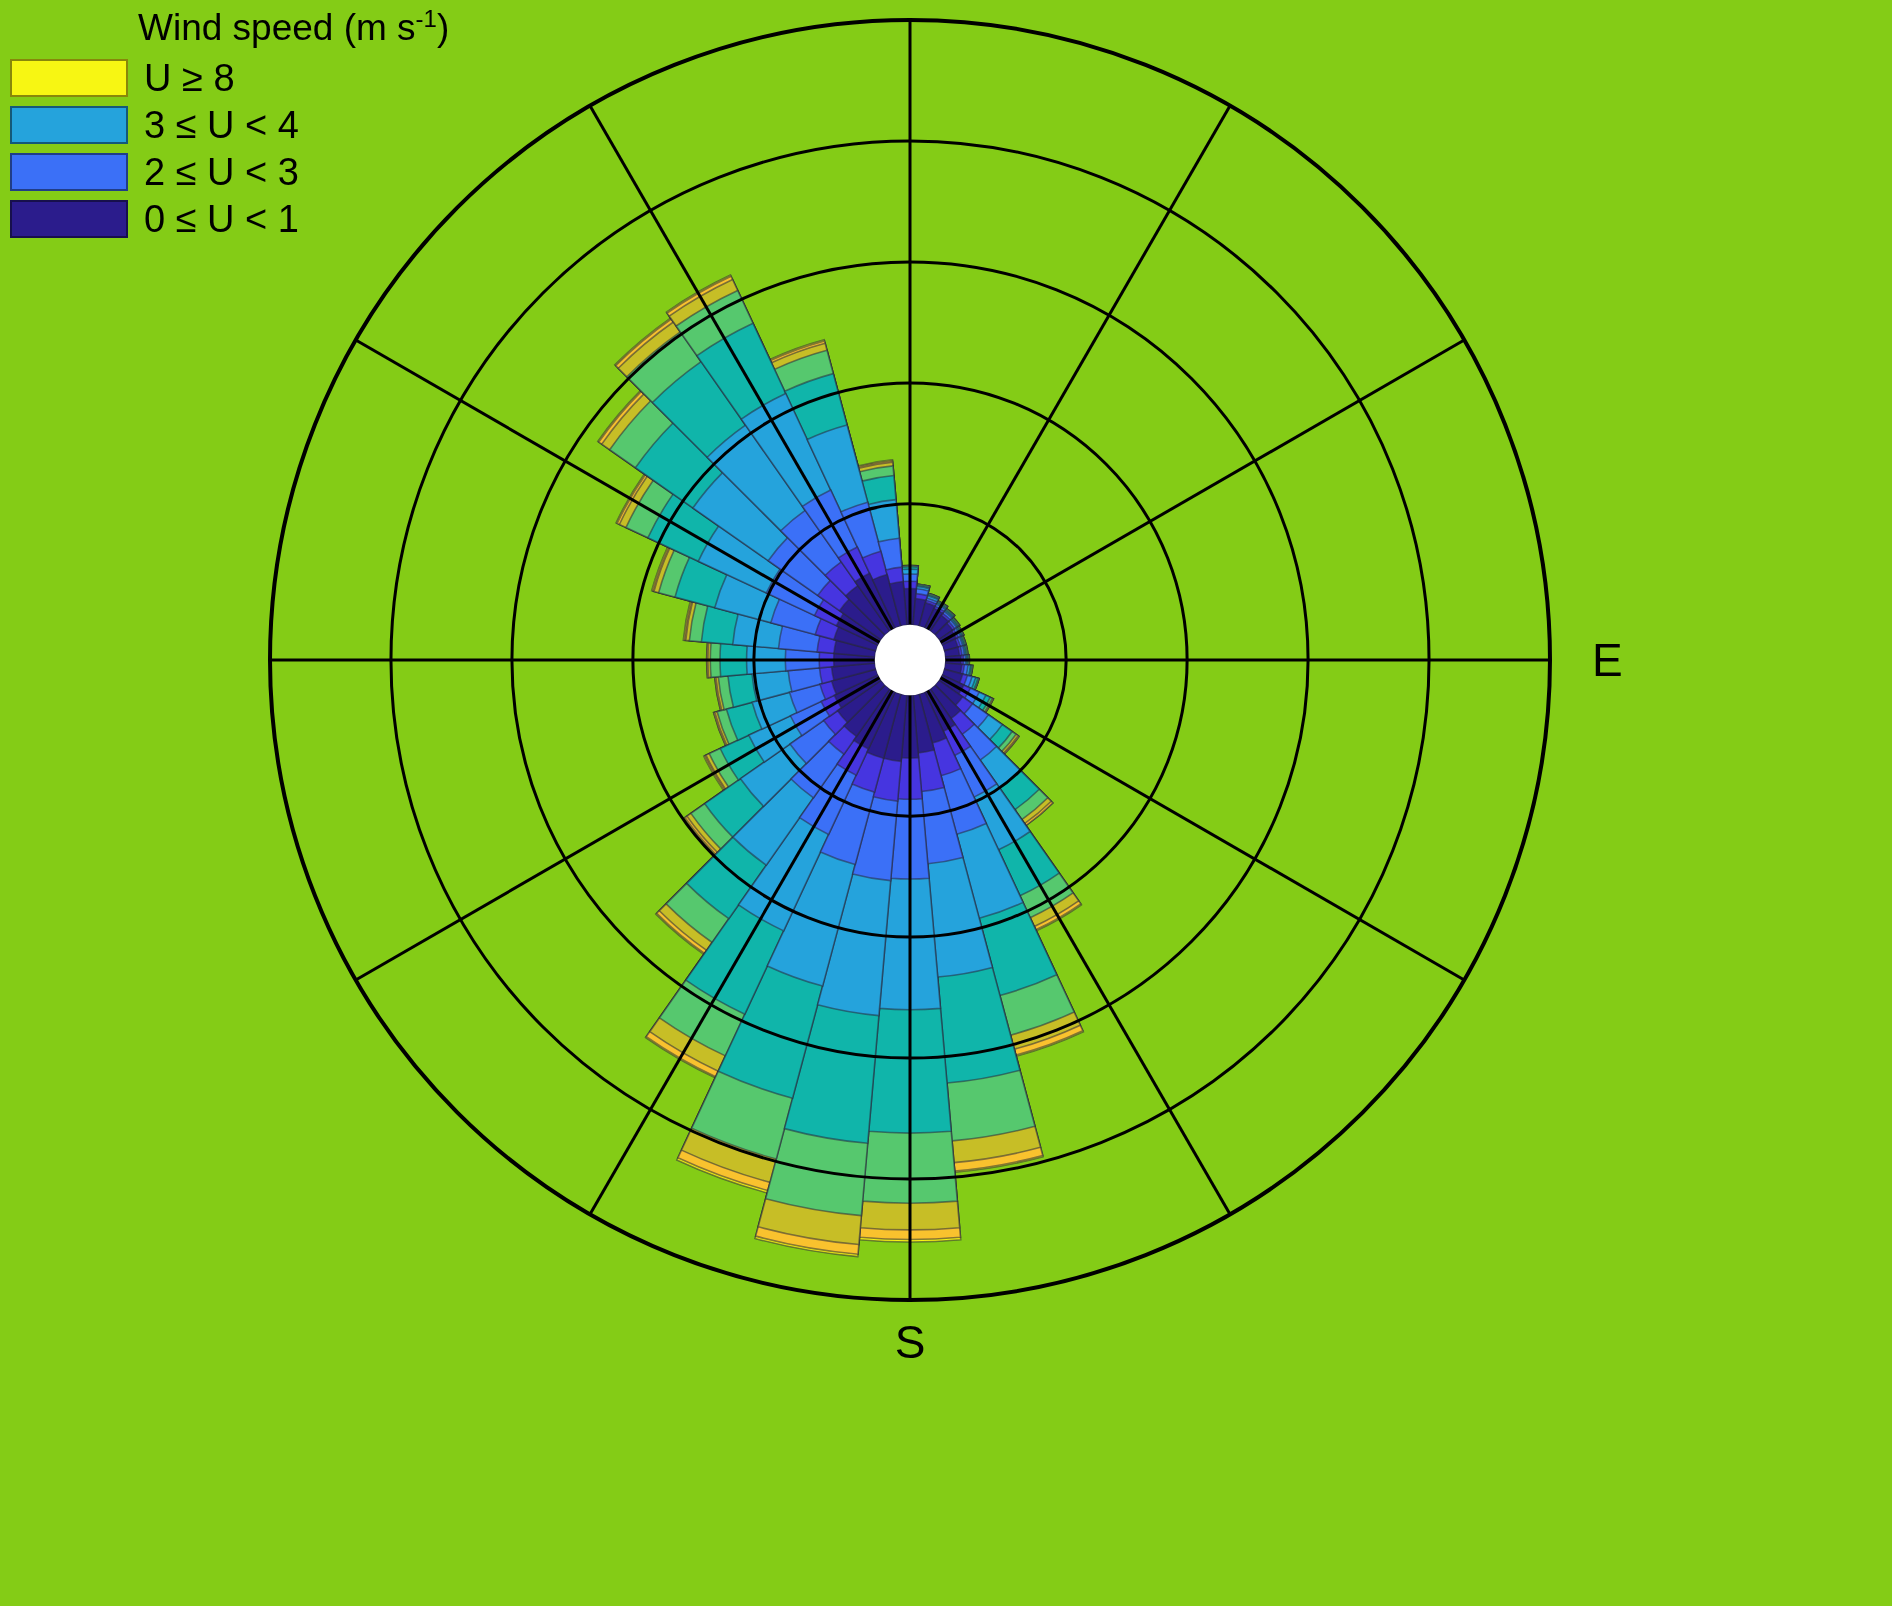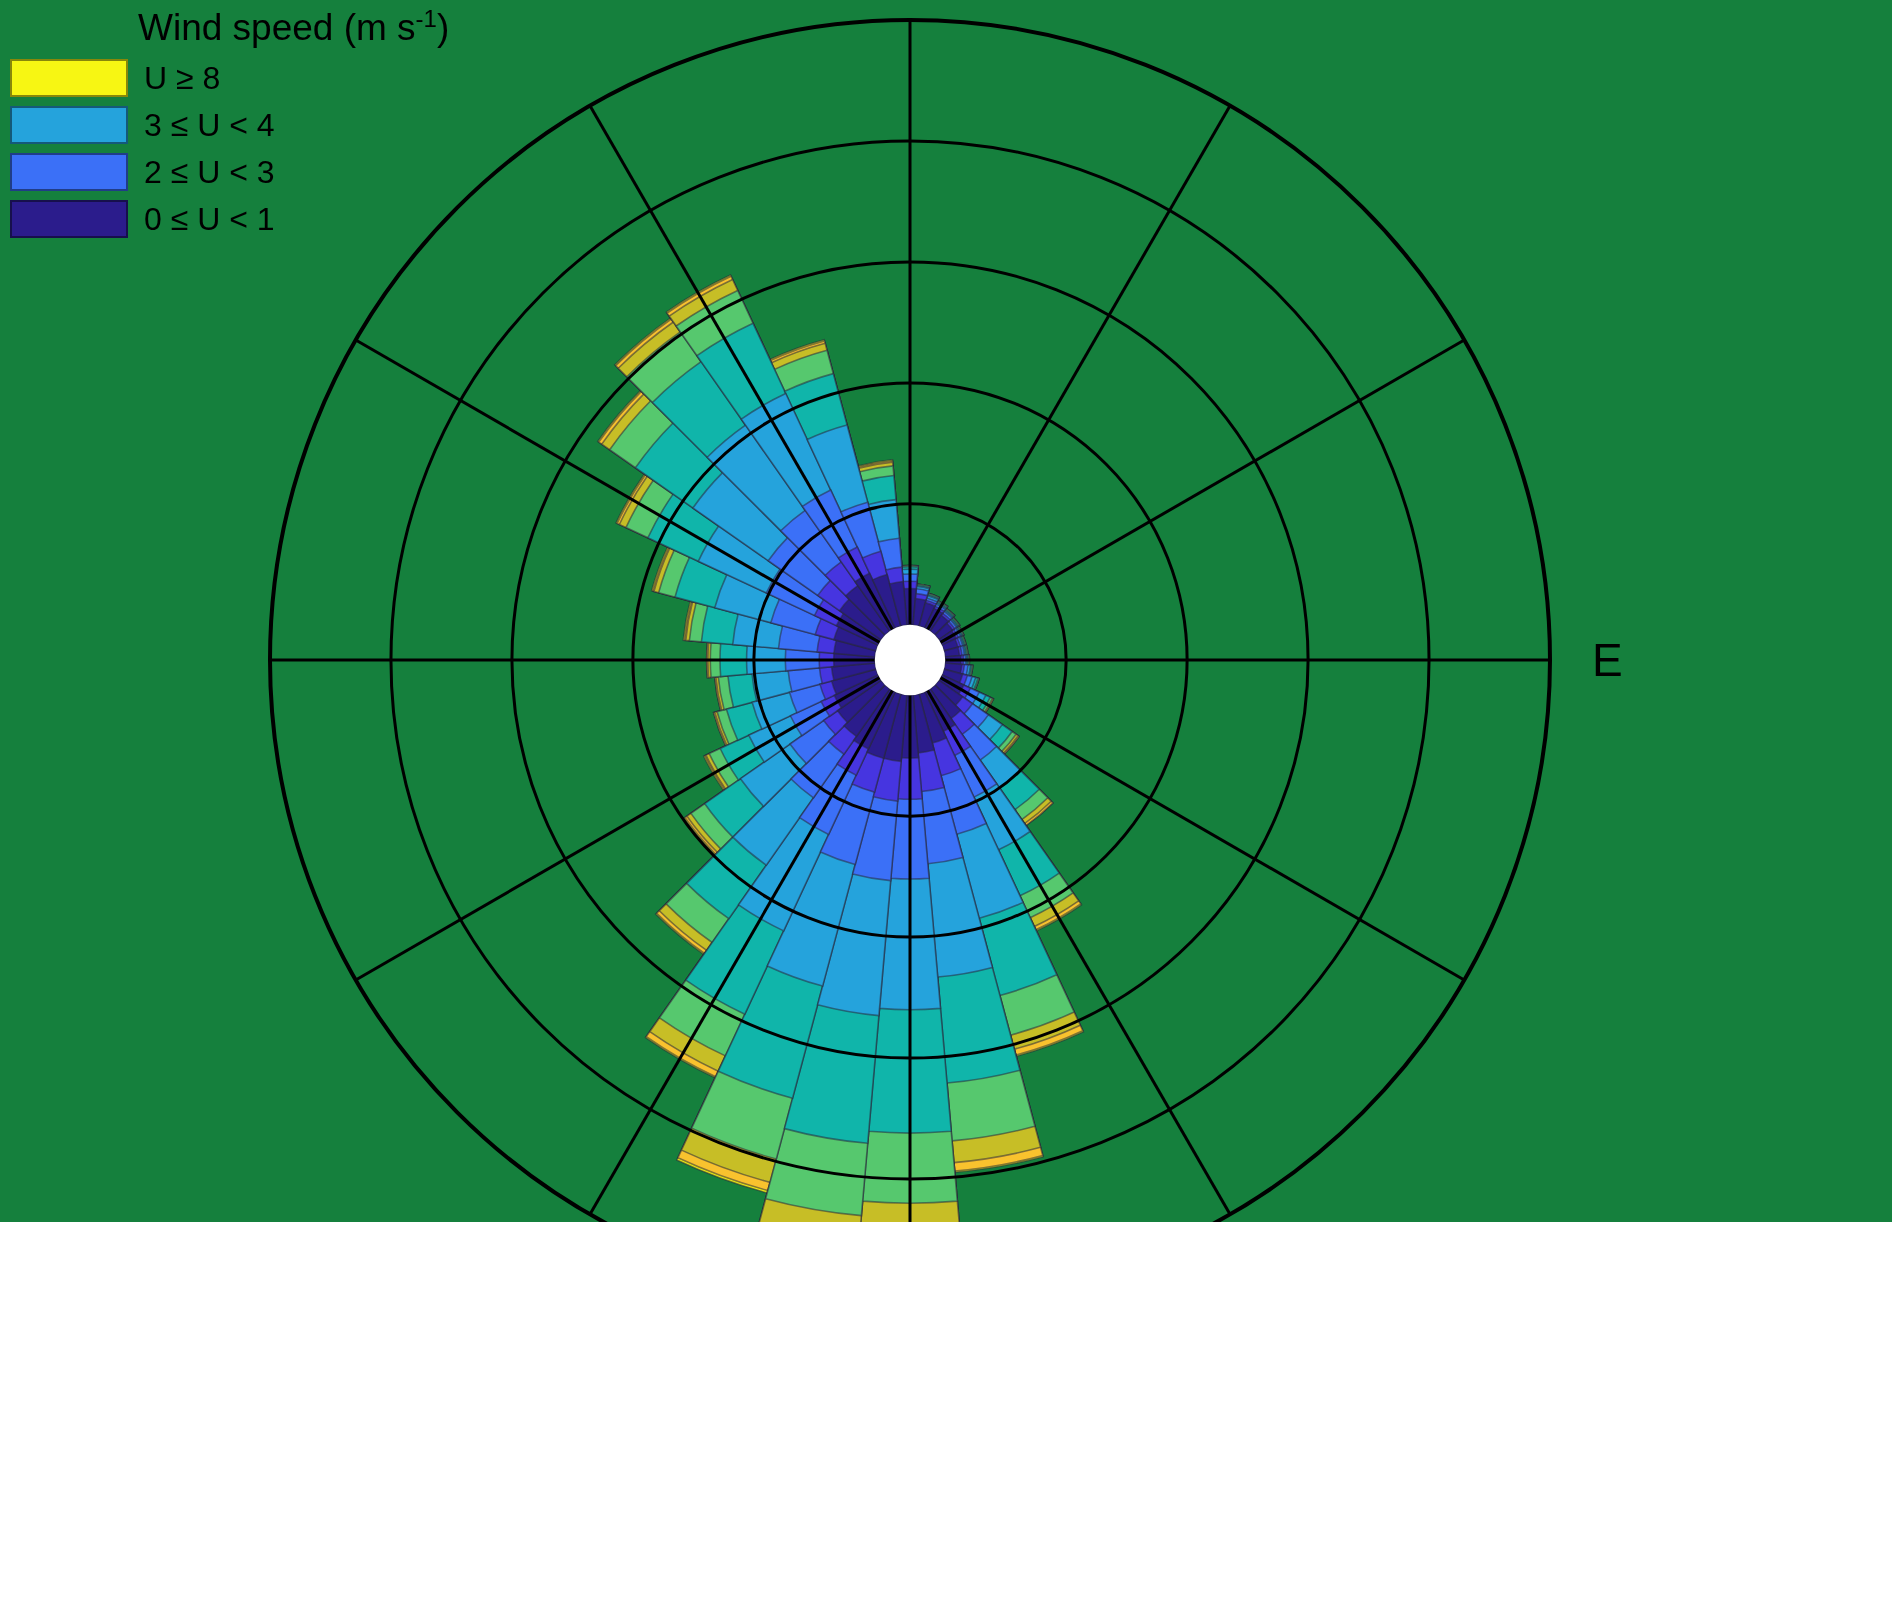--- a/index.html
+++ b/index.html
@@ -1,27 +1,27 @@
 <!DOCTYPE html>
 <html><head>
 <meta charset="utf-8">
 <style>
   html,body{margin:0;padding:0;background:#ffffff;}
   body{width:1892px;height:1606px;position:relative;
        font-family:"Liberation Sans","DejaVu Sans",sans-serif;
        -webkit-font-smoothing:antialiased;}
-  #root{position:absolute;inset:0;width:1892px;height:1222px;overflow:hidden;background:#15803d;}
+  #root{position:absolute;inset:0;width:1892px;height:1606px;overflow:hidden;background:#84cc16;}
 
   
   #legend{position:absolute;left:10px;top:8px;width:480px;}
   #legend-title{font-size:37px;color:#000;margin:0 0 6px 128px;line-height:1.1;white-space:nowrap;}
   #legend-title .sup{font-size:24px;vertical-align:super;line-height:0;}
   .legend-row{display:flex;align-items:center;height:47px;}
   .swatch{width:118px;height:38px;box-sizing:border-box;border:2px solid rgba(0,0,0,.45);}
-  .legend-label{font-size:32px;color:#000;margin-left:16px;white-space:nowrap;line-height:1;}
+  .legend-label{font-size:38px;color:#000;margin-left:16px;white-space:nowrap;line-height:1;}
 
   
   #plot{position:absolute;left:250px;top:0px;width:1420px;height:1400px;}
   #plot svg{display:block;}
   .axis-label{font-size:46px;fill:#000;font-family:"Liberation Sans","DejaVu Sans",sans-serif;}
 </style>
 </head>
 <body>
 
 <div id="root">

